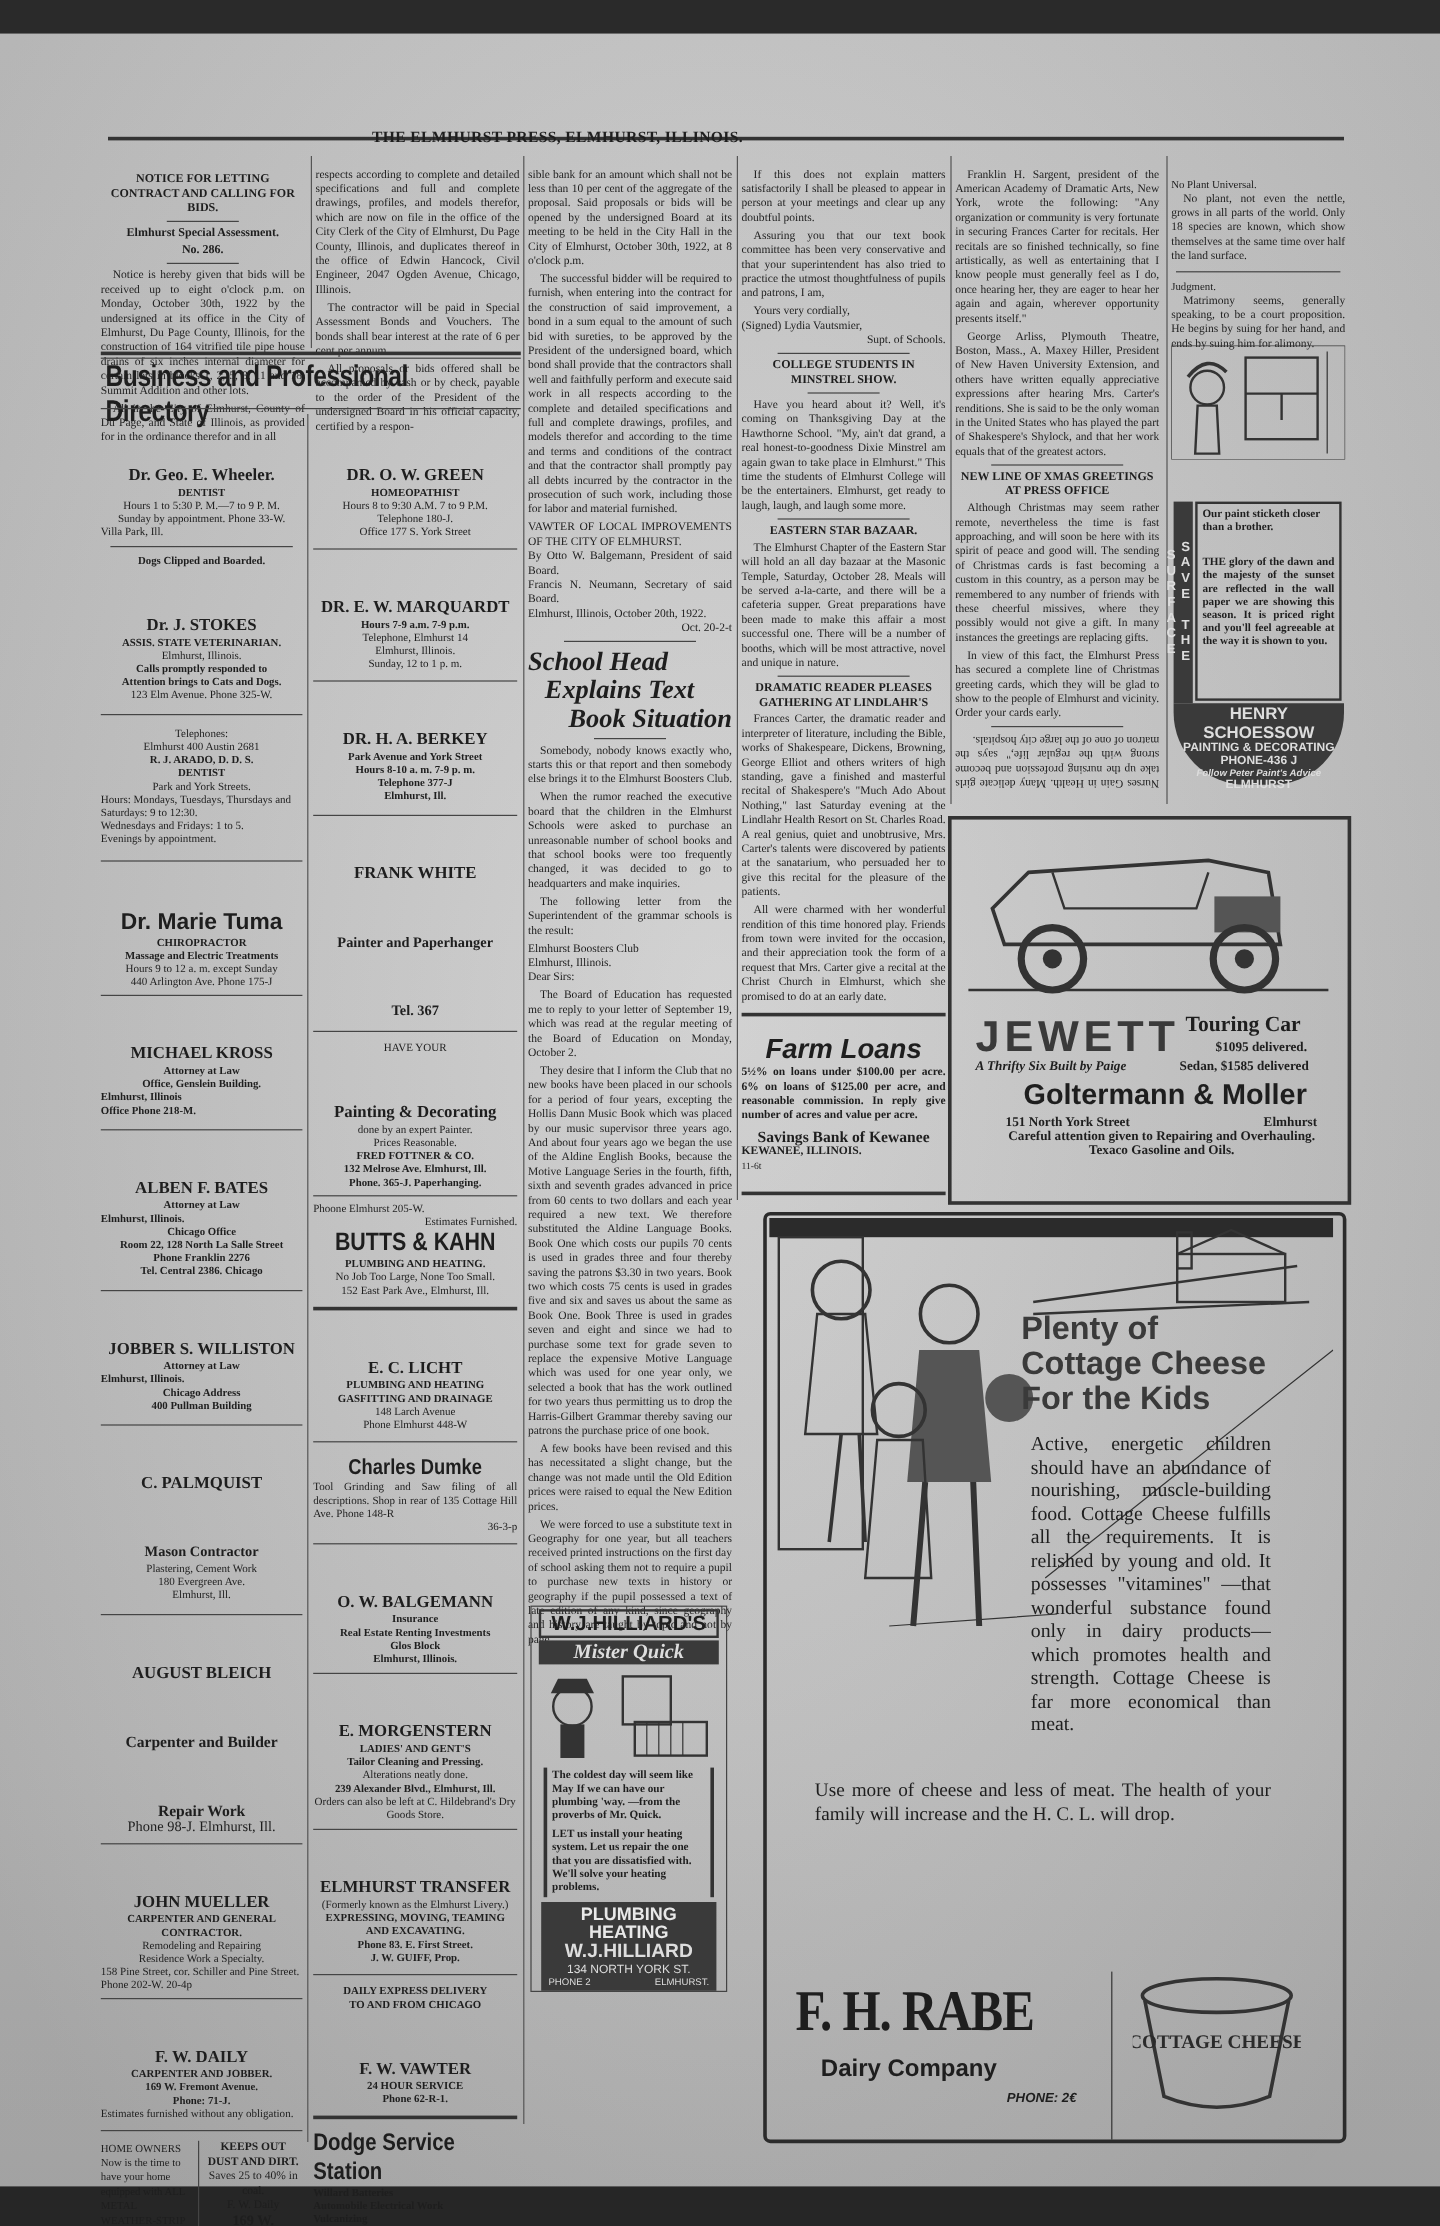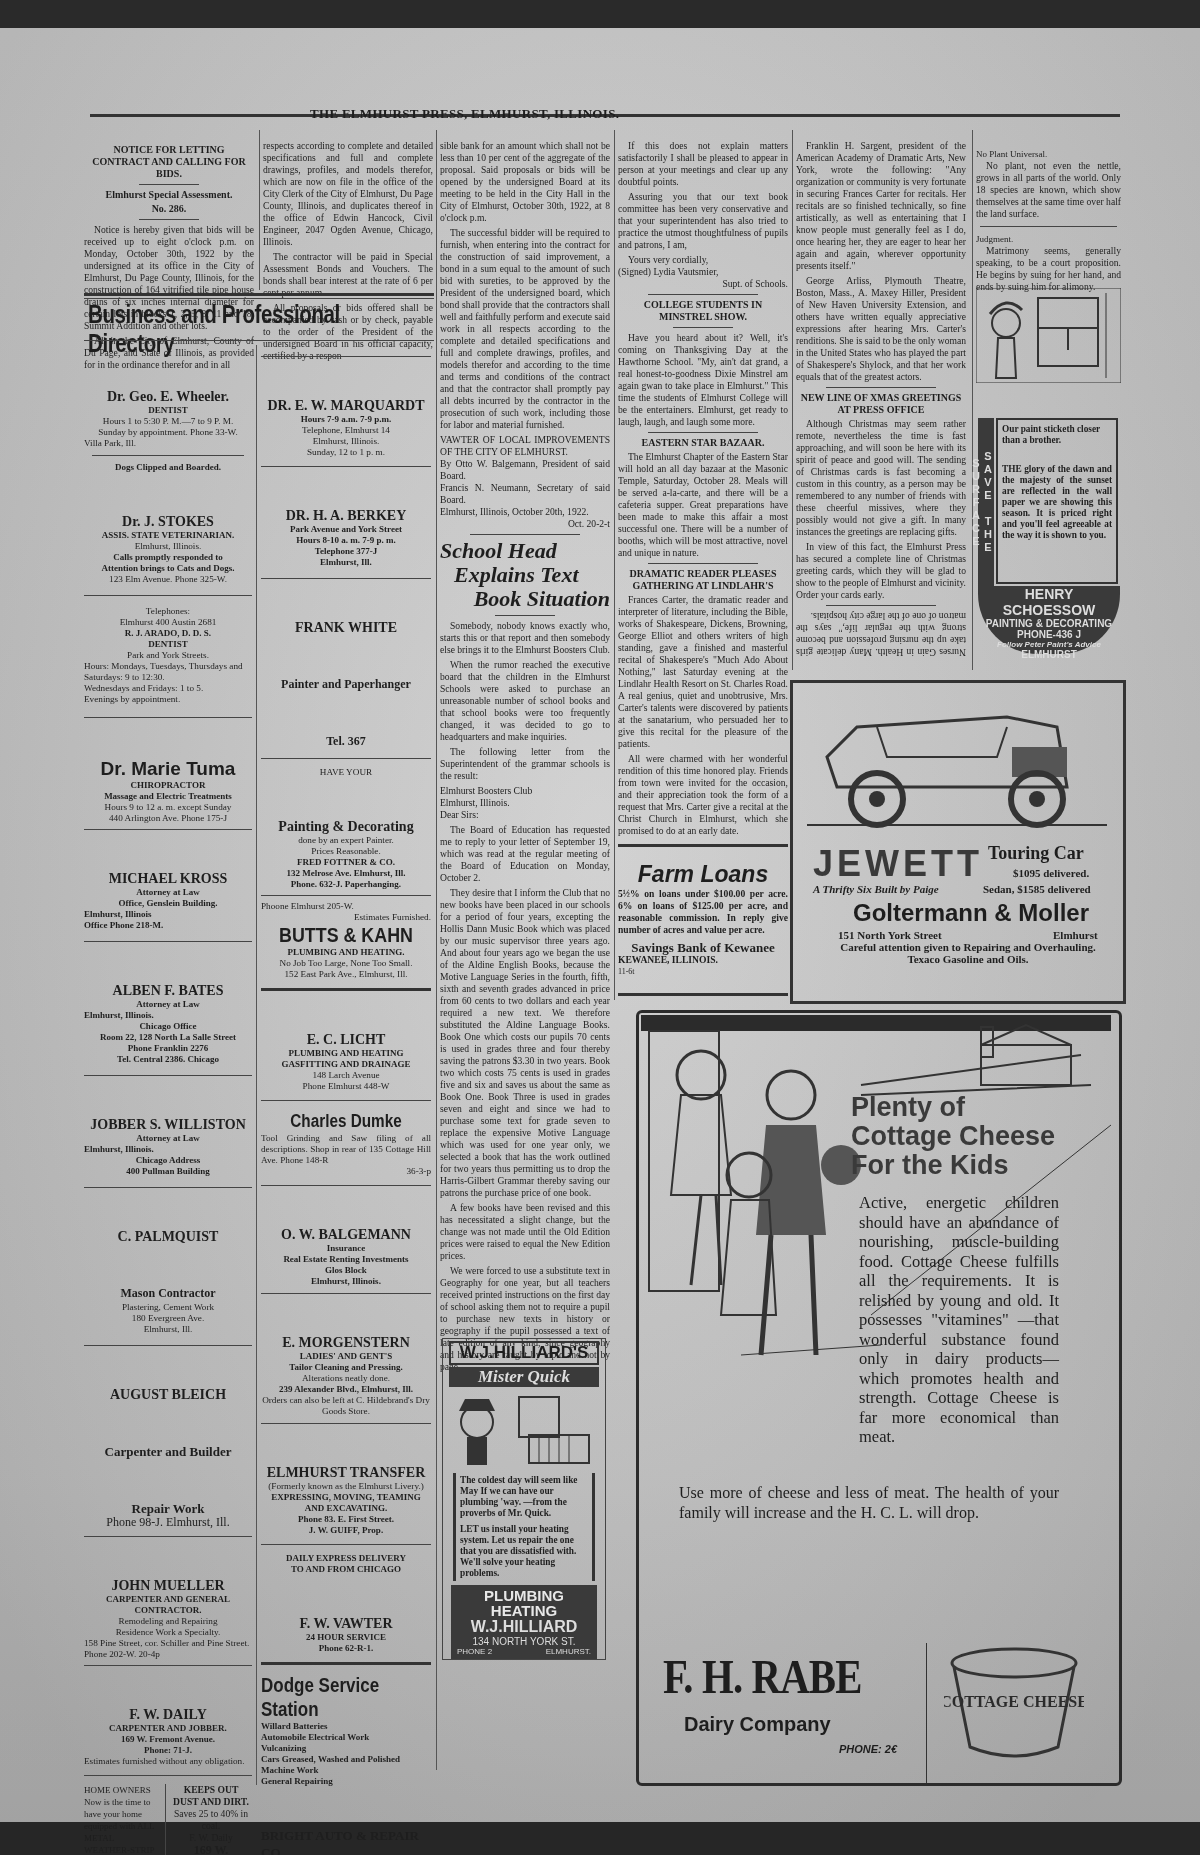--- a/index.html
+++ b/index.html
@@ -194,20 +194,27 @@
   <div class="rule-h" style="position:static;margin:8px 0"></div>
   <div class="card" style="position:static">
     <div class="name">A. MOVING.</div>
     <div class="name" style="font-size:12px">Painter, Paper Hanger, Decorator</div>
     <div class="sub">375 North Kenilworth Avenue</div>
     <div class="sub">Phone 184-W</div>
   </div>
 </div>
 
 <div class="col" style="left:261px;top:348px;width:170px;">
+  <div class="card" style="position:static">
+    <div class="name">DR. O. W. GREEN</div>
+    <div class="sub">HOMEOPATHIST</div>
+    <div>Hours 8 to 9:30 A.M.      7 to 9 P.M.</div>
+    <div>Telephone 180-J.</div>
+    <div>Office 177 S. York Street</div>
+  </div>
   <div class="rule-h" style="position:static;margin:8px 0"></div>
   <div class="card" style="position:static">
     <div class="name">DR. E. W. MARQUARDT</div>
     <div class="sub">Hours 7-9 a.m.                  7-9 p.m.</div>
     <div>Telephone, Elmhurst 14</div>
     <div>Elmhurst,                    Illinois.</div>
     <div>Sunday, 12 to 1 p. m.</div>
   </div>
   <div class="rule-h" style="position:static;margin:8px 0"></div>
   <div class="card" style="position:static">
@@ -224,21 +231,21 @@
     <div class="name" style="font-size:12px">Tel. 367</div>
   </div>
   <div class="rule-h" style="position:static;margin:8px 0"></div>
   <div class="card" style="position:static">
     <div>HAVE YOUR</div>
     <div class="name">Painting &amp; Decorating</div>
     <div>done by an expert Painter.</div>
     <div>Prices Reasonable.</div>
     <div class="sub">FRED FOTTNER &amp; CO.</div>
     <div class="sub">132 Melrose Ave.         Elmhurst, Ill.</div>
-    <div class="sub">Phone. 632-J.           Paperhanging.</div>
+    <div class="sub">Phone. 365-J.           Paperhanging.</div>
   </div>
   <div class="rule-h" style="position:static;margin:5px 0"></div>
   <div class="card" style="position:static">
     <div style="text-align:left">Phoone Elmhurst 205-W.</div>
     <div style="text-align:right">Estimates Furnished.</div>
     <div class="big">BUTTS &amp; KAHN</div>
     <div class="sub">PLUMBING AND HEATING.</div>
     <div>No Job Too Large, None Too Small.</div>
     <div>152 East Park Ave., Elmhurst, Ill.</div>
   </div>

